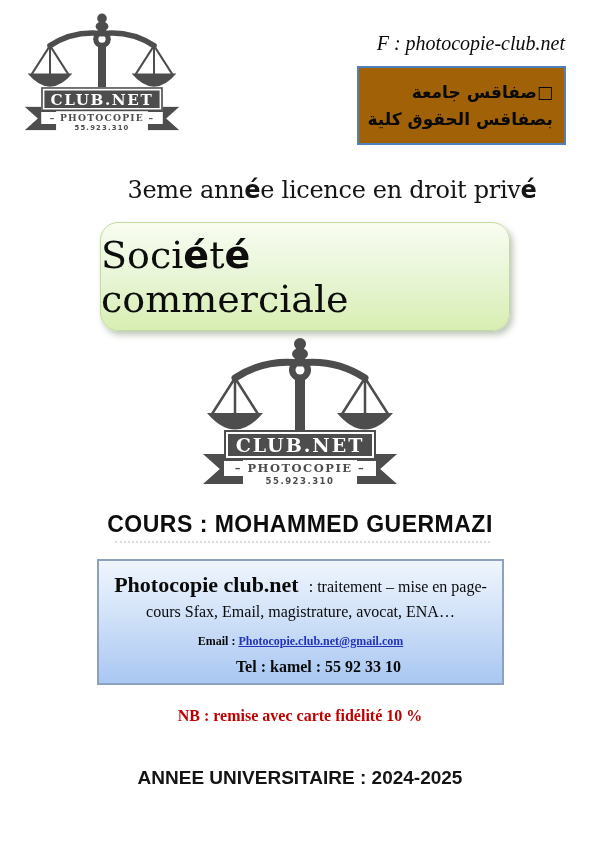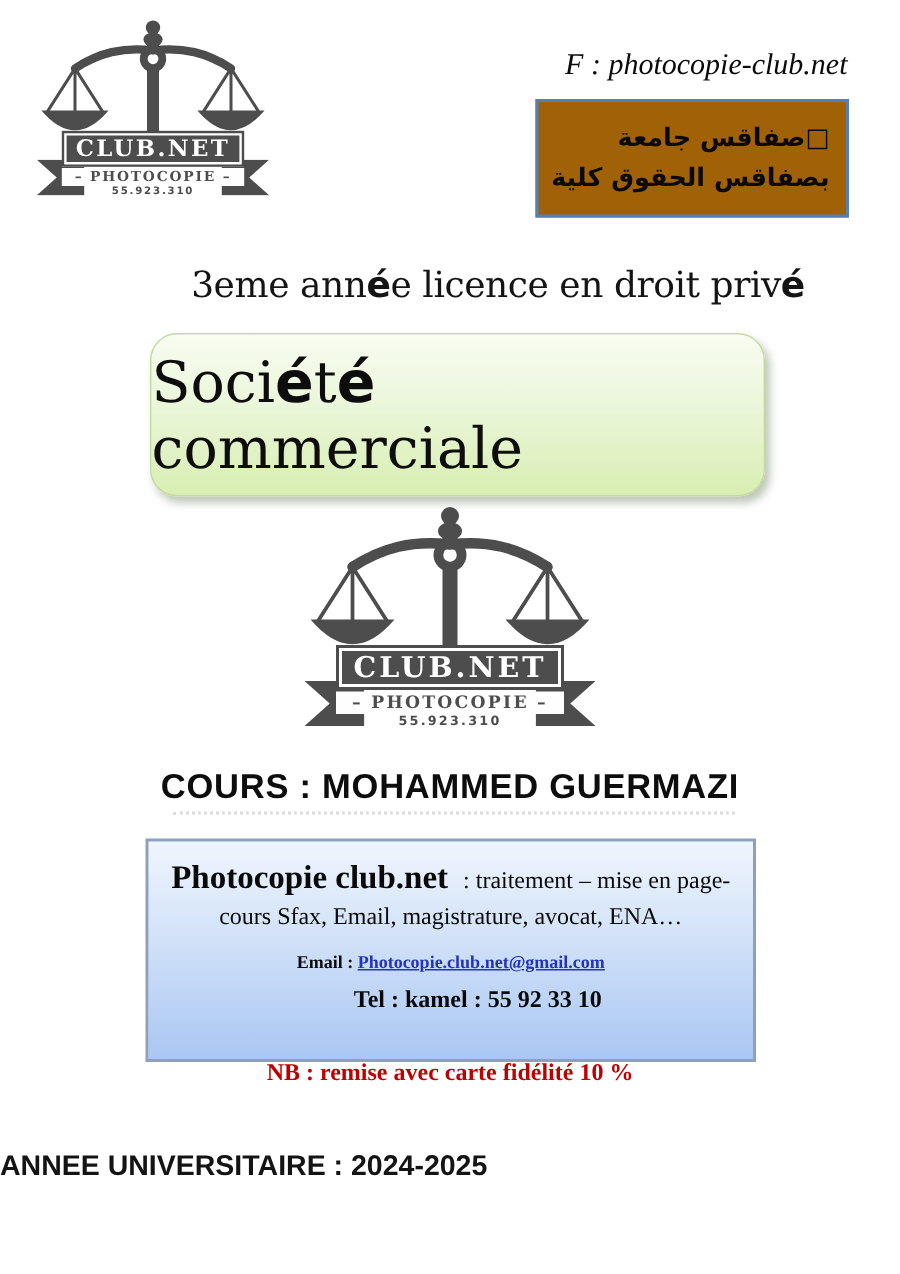--- a/index.html
+++ b/index.html
@@ -40,34 +40,34 @@
         border:1px solid #c3daa0;border-radius:18px;
         background:linear-gradient(180deg,#f8fcf1 0%,#eaf6d9 45%,#d8eeb2 100%);
         box-shadow:3px 4px 6px rgba(110,130,100,0.45);
         display:flex;align-items:center;justify-content:center;}
   .subject-text{font-family:"DejaVu Serif",serif;font-size:38px;color:#0d0d0d;}
 
   
   .course-line{position:absolute;top:511px;left:0;width:100%;text-align:center;
         font-family:"Liberation Sans",sans-serif;font-weight:bold;font-size:23px;letter-spacing:0.5px;color:#0d0d0d;}
   .artifact-line{position:absolute;left:115px;top:541px;width:375px;border-top:2px dotted #dcdcdc;}
-  .info-box{position:absolute;left:97px;top:559px;width:407px;height:149px;box-sizing:border-box;
+  .info-box{position:absolute;left:97px;top:559px;width:407px;height:126px;box-sizing:border-box;
         border:2px solid #8da0bd;text-align:center;padding-top:11px;
         background:linear-gradient(180deg,#eff5fd 0%,#d8e6f9 35%,#a9c7f2 100%);}
   .info-line1{font-family:"Liberation Serif",serif;color:#0a0a0a;}
   .info-line1 .brand{font-weight:bold;font-size:22px;}
   .info-line1 .rest{font-size:16px;margin-left:10px;}
   .info-line2{font-family:"Liberation Serif",serif;font-size:16px;margin-top:5px;color:#0a0a0a;}
   .info-line3{font-family:"Liberation Serif",serif;font-weight:bold;font-size:12px;margin-top:13px;color:#0a0a0a;}
   .email-link{color:#2333bb;text-decoration:underline;cursor:pointer;}
   .info-line4{font-family:"Liberation Serif",serif;font-weight:bold;font-size:16px;margin-top:9px;color:#0a0a0a;padding-left:36px;}
 
   .nb-line{position:absolute;top:707px;left:0;width:100%;text-align:center;
         font-family:"Liberation Serif",serif;font-weight:bold;font-size:16px;color:#c00000;}
-  .year-line{position:absolute;top:767px;left:0;width:100%;text-align:left;
+  .year-line{position:absolute;top:767px;left:0;width:100%;text-align:center;
         font-family:"Liberation Sans",sans-serif;font-weight:bold;font-size:19px;color:#141414;}
 </style>
 </head>
 <body>
 
 <div class="page">
 
   <div class="logo logo-top">
     <svg width="200" height="100" viewBox="0 0 200 100">
       <g fill="#4d4d4d" stroke="#4d4d4d">

